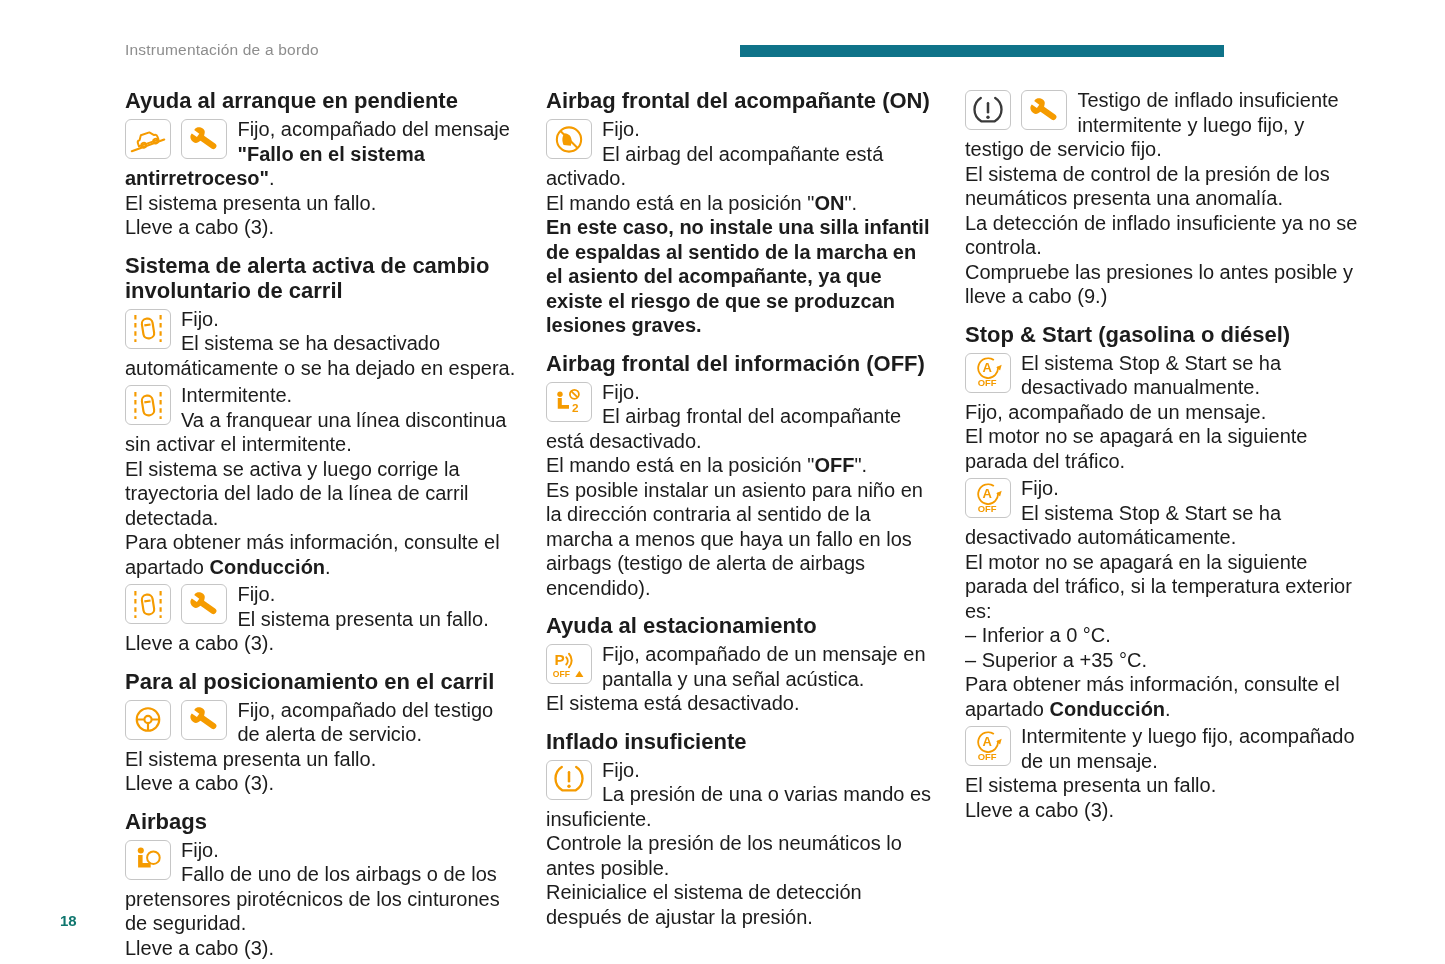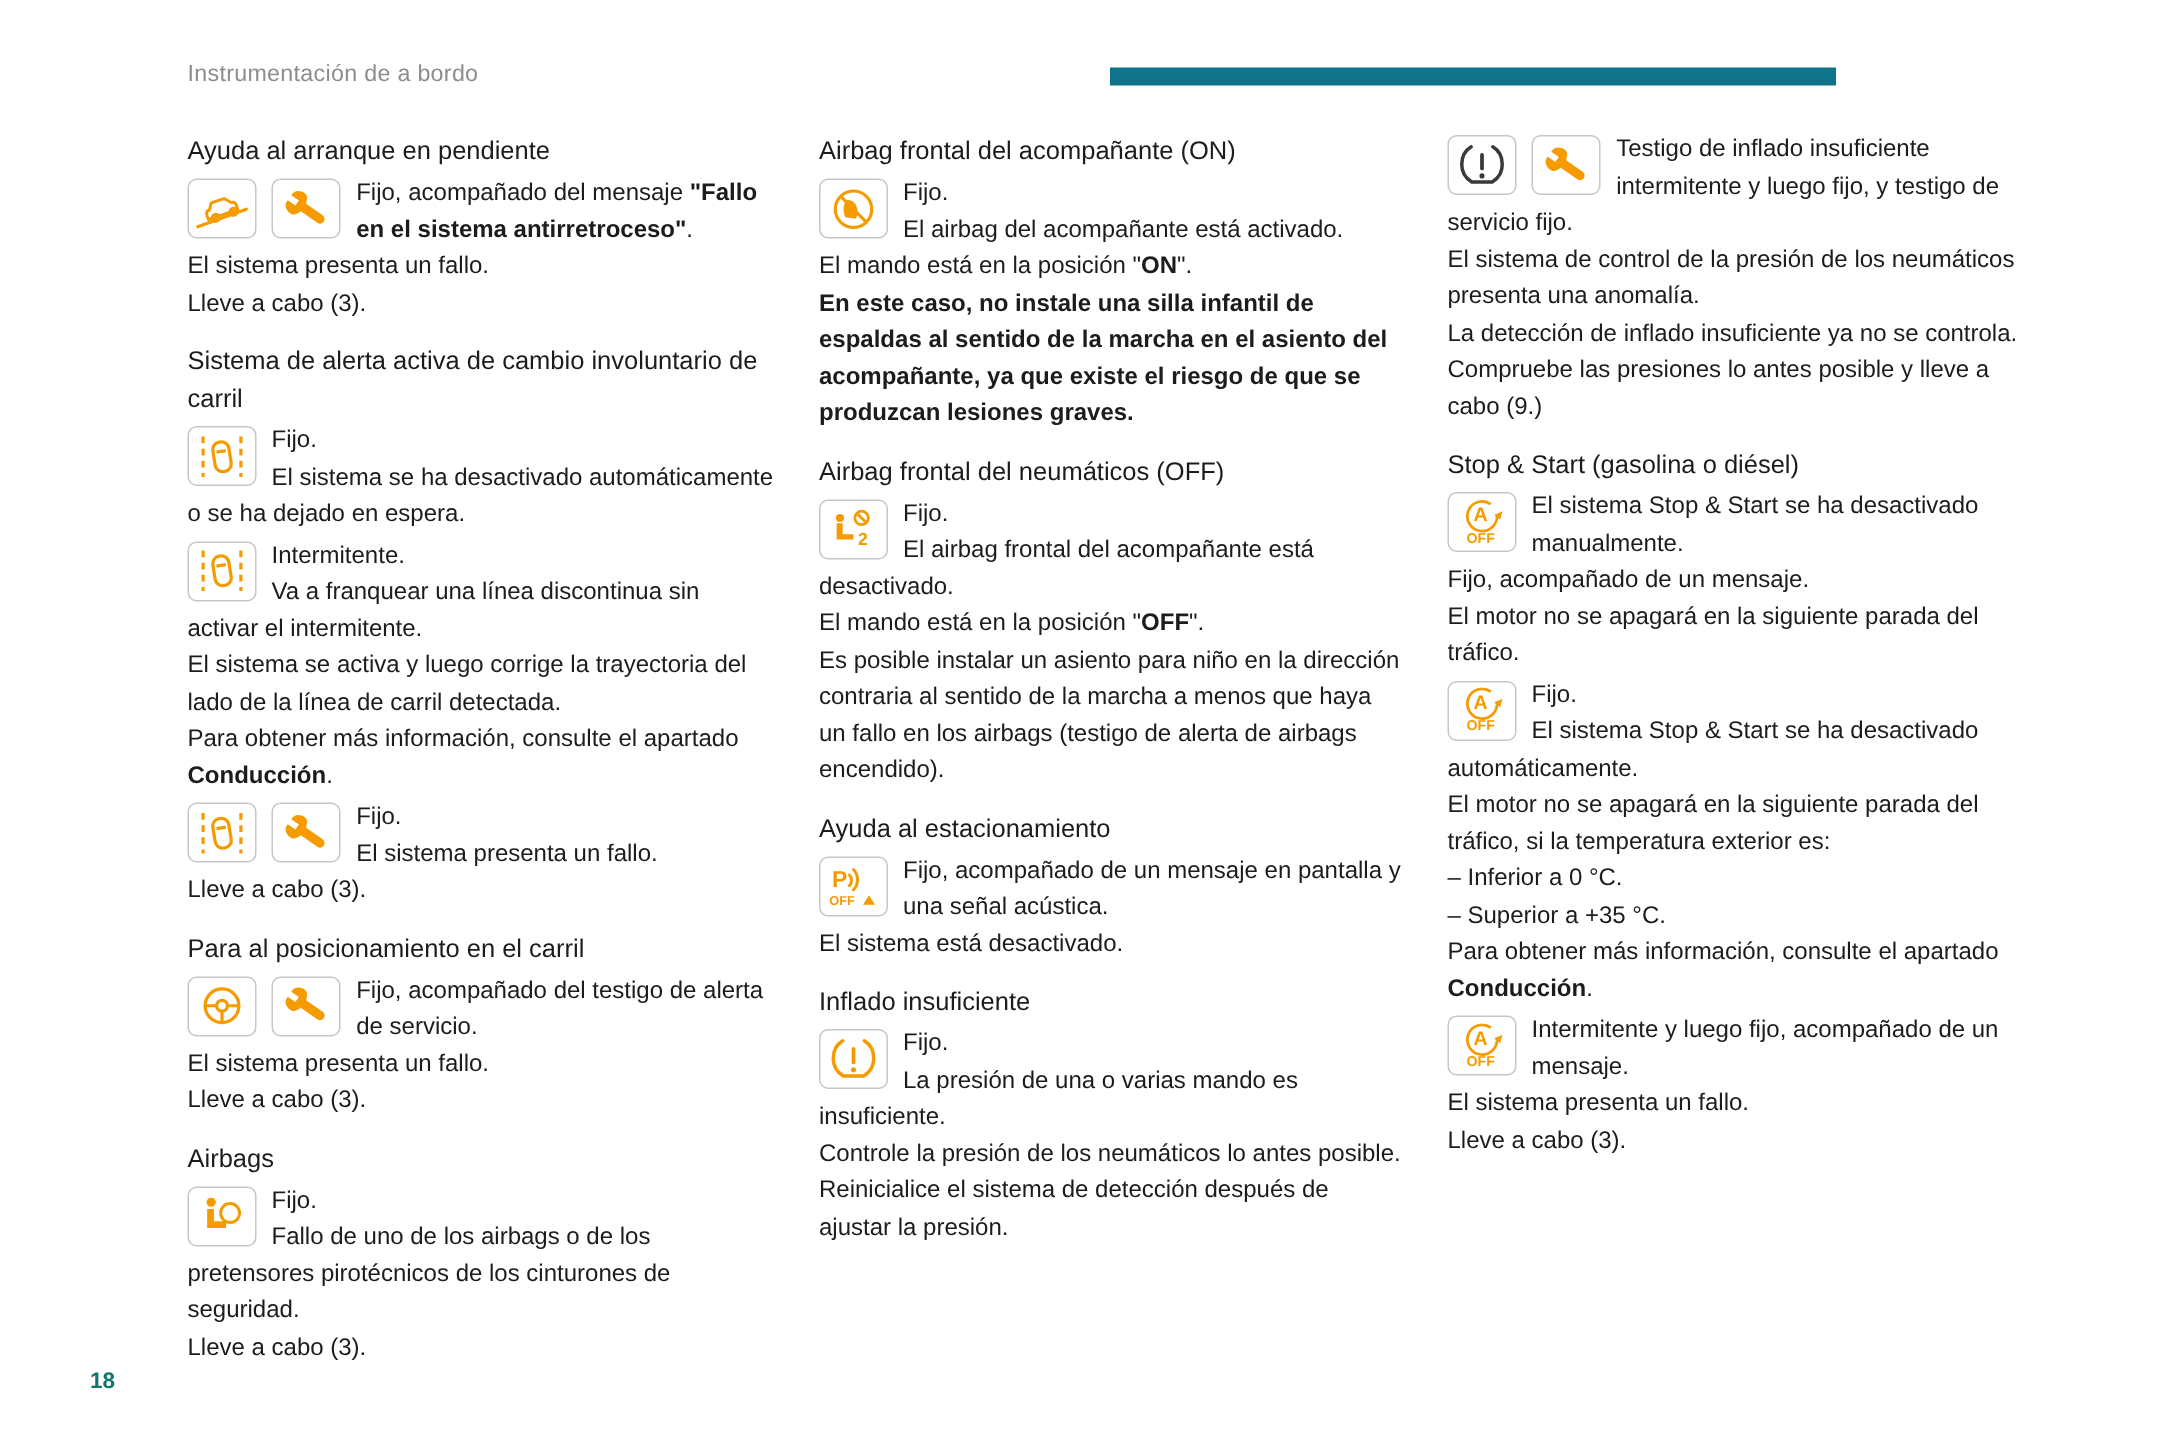--- a/index.html
+++ b/index.html
@@ -4,24 +4,24 @@
 <style>
   *{box-sizing:border-box;margin:0;padding:0}
   html,body{width:1445px;height:964px;background:#ffffff;font-family:"Liberation Sans",sans-serif;color:#1c1c1c;overflow:hidden}
   .page{position:relative;width:1224px;height:964px;background:#fff}
   .header-title{position:absolute;left:125px;top:41px;font-size:15.5px;color:#8d8d8d;letter-spacing:.2px}
   .accent-bar{position:absolute;left:740px;right:0;top:45px;height:12px;background:#0f7389}
   .content{position:absolute;left:125px;top:88px;display:grid;grid-template-columns:392px 390px 396px;column-gap:29px;align-items:start}
   .col{min-width:0}
   .sec{margin-top:13px}
   .col > *:first-child{margin-top:0}
-  .h{font-size:17px;font-weight:normal;line-height:25px;margin:0 0 4px}
+  .h{font-size:22px;font-weight:bold;line-height:25px;margin:0 0 4px}
   .entry{margin:3px 0 2px}
   .entry::after{content:"";display:table;clear:both}
-  .para{font-size:16px;line-height:24.5px}
+  .para{font-size:20px;line-height:24.5px}
   .b{font-weight:bold}
   .icons{float:left;margin:2px 10px 2px 0}
   .iconbox{display:inline-flex;align-items:center;justify-content:center;width:46px;height:40px;border:1px solid #c6c6c6;border-radius:6px;background:#fff;color:#f59b00;margin-right:6px;vertical-align:top}
   .iconbox:last-child{margin-right:0}
   .iconbox svg{width:36px;height:31px;display:block}
   .iconbox.dark{color:#3a3a3a}
   .pagenum{position:absolute;left:60px;top:912px;font-size:15px;font-weight:bold;color:#0f766e}
   .symdefs{position:absolute;width:0;height:0;overflow:hidden}
 </style>
 </head>
@@ -231,21 +231,21 @@
               </span>
           </span>
           <div class="para">Fijo.</div>
           <div class="para">El airbag del acompañante está activado.</div>
           <div class="para"><span>El mando está en la posición "</span><span class="b">ON</span><span>".</span></div>
           <div class="para b">En este caso, no instale una silla infantil de espaldas al sentido de la marcha en el asiento del acompañante, ya que existe el riesgo de que se produzcan lesiones graves.</div>
         </div>
       </div>
 
       <div class="sec">
-        <div class="h">Airbag frontal del neumáticos (OFF)</div>
+        <div class="h">Airbag frontal del información (OFF)</div>
         <div class="entry">
           <span class="icons">
             <span class="iconbox">
                 <svg viewBox="0 0 40 34">
                   <use href="#ic-abg-off"></use>
                 </svg>
               </span>
           </span>
           <div class="para">Fijo.</div>
           <div class="para">El airbag frontal del acompañante está desactivado.</div>

